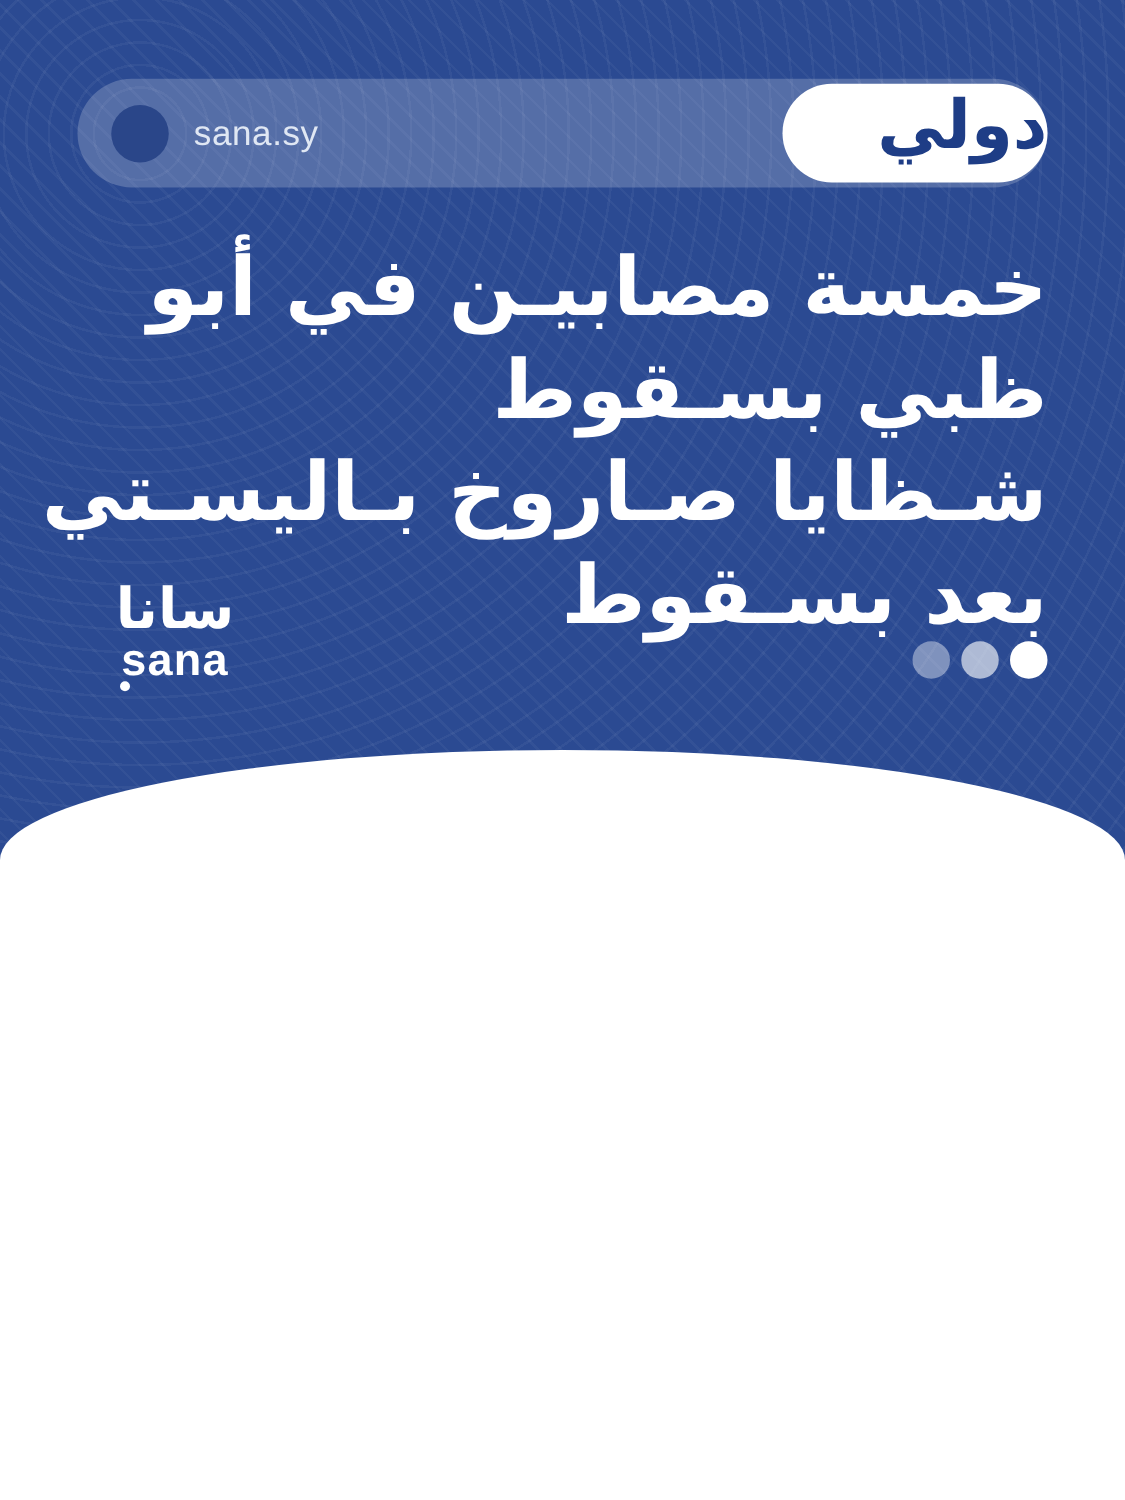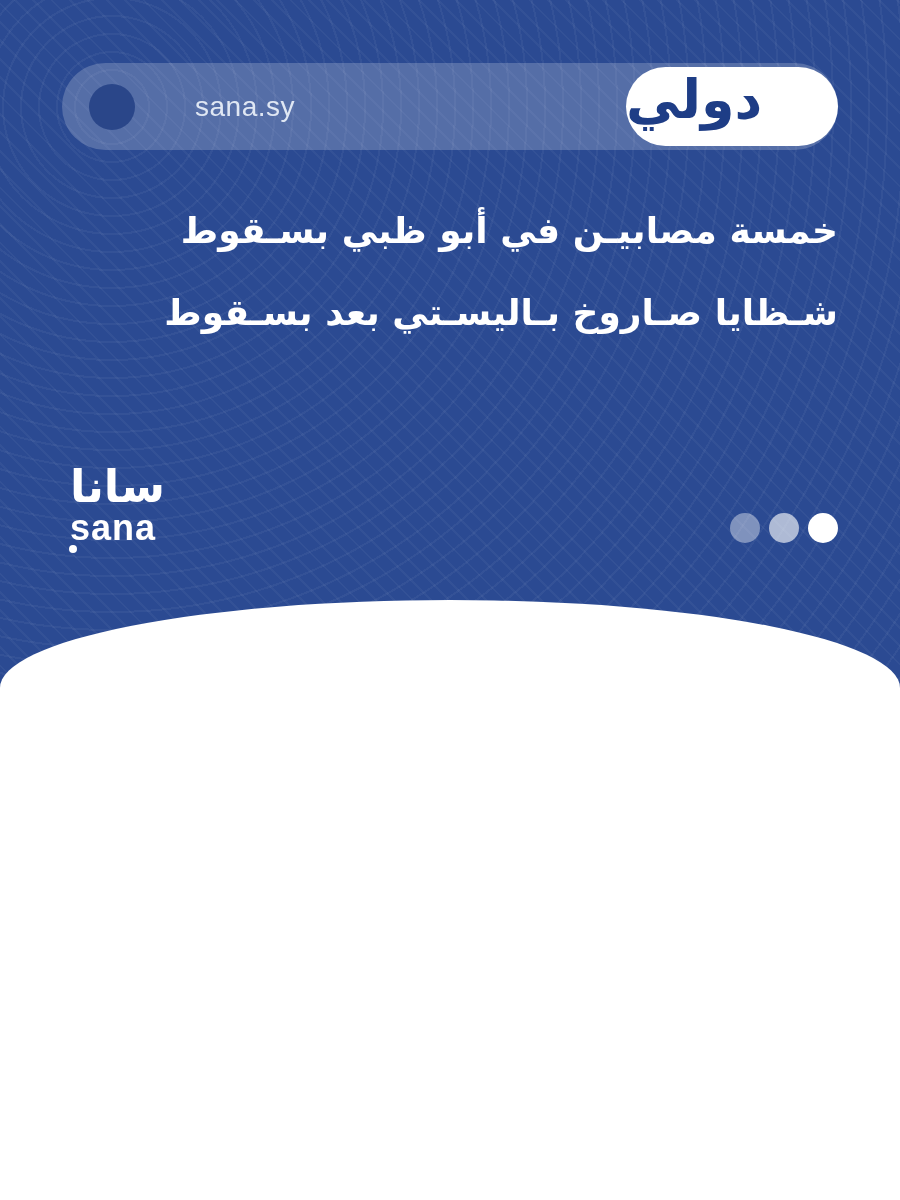--- a/index.html
+++ b/index.html
@@ -15,56 +15,56 @@
       #2b4a92;
     font-family:"DejaVu Sans", sans-serif;
   }
 
   
   .url-pill {
     position:absolute; left:62px; top:63px;
     width:776px; height:87px;
     border-radius:44px;
     background:rgba(255,255,255,0.20);
-    display:flex; align-items:center;gap:40px;
+    display:flex; align-items:center;
   }
   .url-dot {
     width:46px; height:46px; border-radius:50%;
     margin-left:27px; flex:0 0 auto;
     background:#2a4689;
   }
   .url-text {
     margin-left:20px;
     font-family:"Liberation Sans", sans-serif;
     font-size:28px; color:rgba(235,241,250,0.92);
     letter-spacing:0.5px;
   }
   .category-badge {
     position:absolute; right:0; top:4px; bottom:4px;
     width:212px; border-radius:40px;
     background:#ffffff;
-    display:flex; align-items:center; justify-content:flex-start;
+    display:flex; align-items:center; justify-content:flex-end;
   }
   .category-badge span {
     color:#1e3d86; font-size:54px; font-weight:bold;
     line-height:1; padding-bottom:14px;
   }
 
   
   .headline {
     position:absolute; right:62px; left:30px; top:190px;
     direction:rtl; text-align:right;
     color:#ffffff; font-weight:bold;
-    font-size:36px; line-height:82px;
+    font-size:65px; line-height:82px;
   }
 
   
   .brand {
     position:absolute; left:70px; top:464px;
-    width:140px; color:#ffffff;
+    width:140px; text-align:center; color:#ffffff;
   }
   .brand-ar { font-size:45px; font-weight:bold; line-height:1.0; }
   .brand-en {
     font-family:"Liberation Sans", sans-serif;
     font-size:36px; font-weight:bold; line-height:1.0;
     letter-spacing:1px; margin-top:1px;
     position:relative; display:inline-block;
   }
   .brand-en::before {
     content:""; position:absolute; left:-1px; bottom:-7px;

